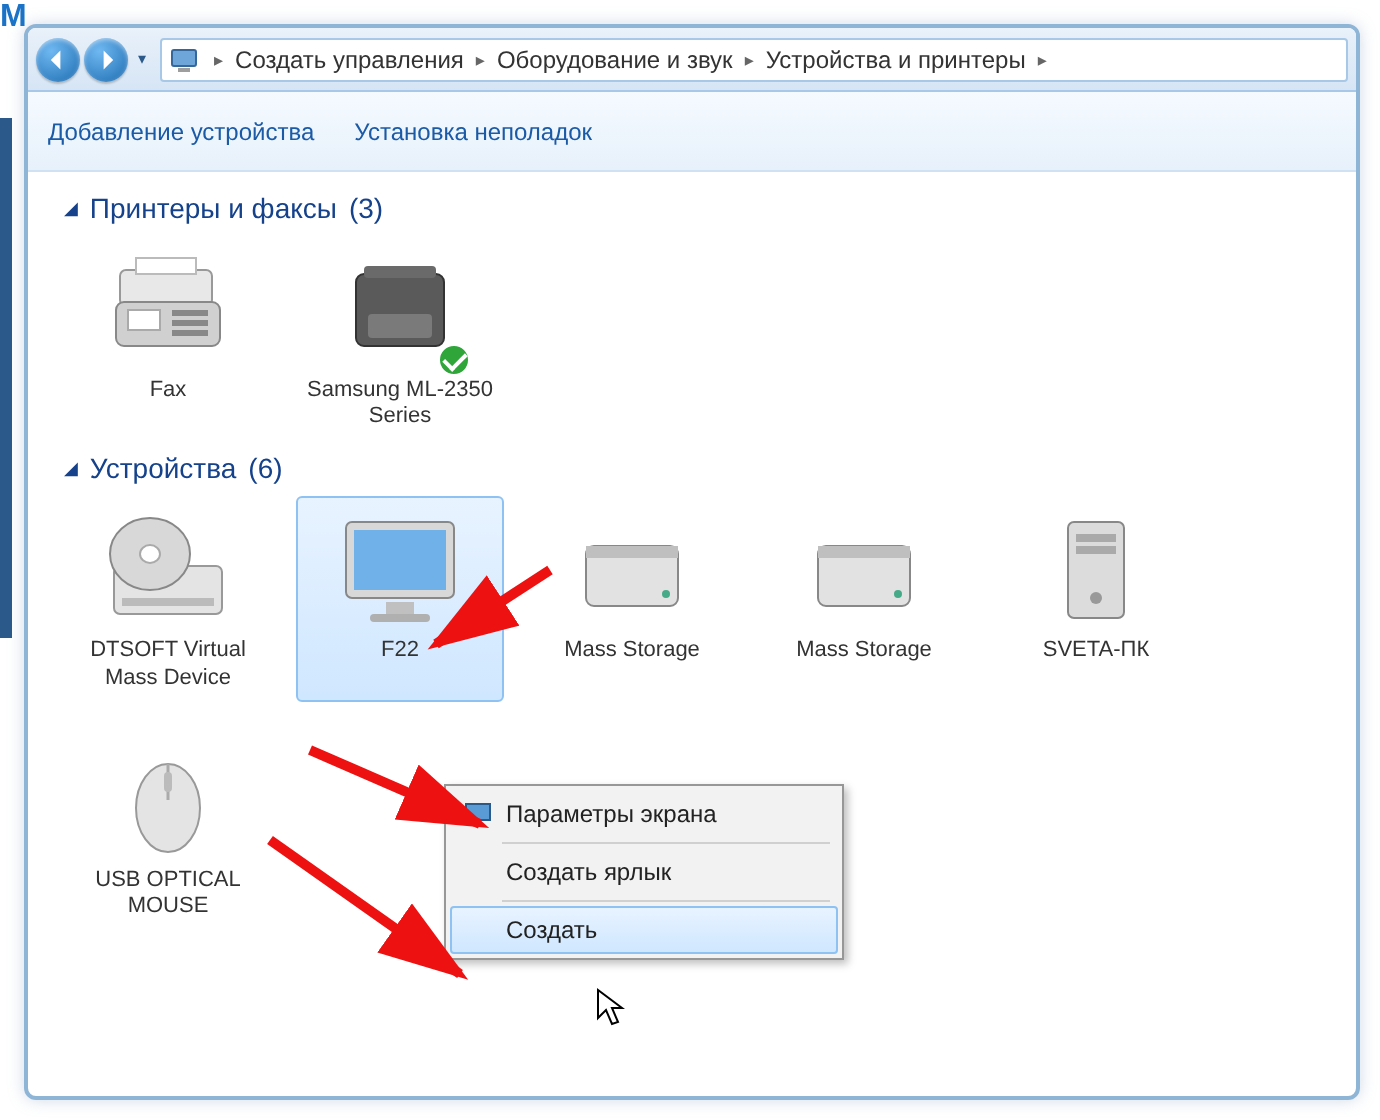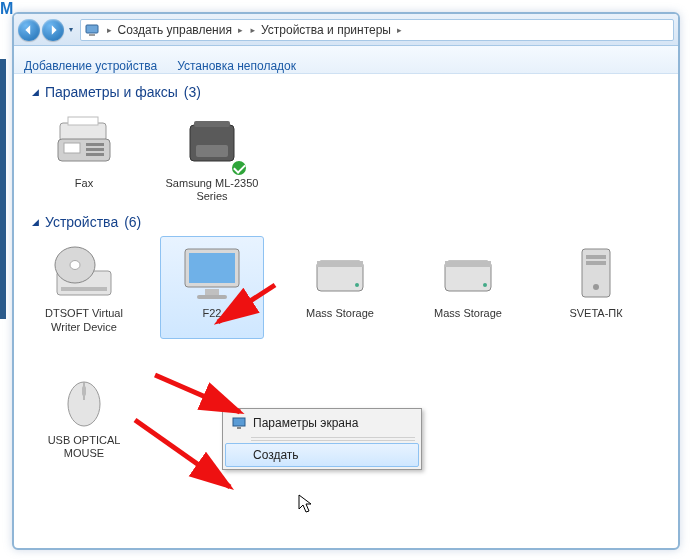--- a/index.html
+++ b/index.html
@@ -11,35 +11,35 @@
     .nav-btns { display: flex; gap: 2px; }
     .nav-circle { width: 22px; height: 22px; border-radius: 50%; background: radial-gradient(circle at 35% 30%, #6fb8f2, #1d6cb0); display: flex; align-items: center; justify-content: center; color: #fff; font-size: 12px; box-shadow: inset 0 1px 2px rgba(255,255,255,.5), 0 1px 1px rgba(0,0,0,.2); }
     .nav-circle svg { width: 12px; height: 12px; fill: #fff; }
     .dd { width: 10px; height: 22px; display: flex; align-items: center; justify-content: center; color: #2b5a8a; font-size: 8px; }
     .addr { flex: 1; height: 22px; background: #fff; border: 1px solid #a7c8e6; border-radius: 2px; display: flex; align-items: center; font-size: 12px; color: #333; padding: 0 4px; gap: 4px; overflow: hidden; }
     .crumb { display: flex; align-items: center; gap: 2px; white-space: nowrap; }
     .crumb-sep { color: #666; font-size: 9px; padding: 0 2px; }
     .addr-icon { width: 16px; height: 16px; display: flex; align-items: center; justify-content: center; }
 
     
-    .toolbar { height: 28px; background: linear-gradient(#f5faff,#e7f1fb); border-bottom: 1px solid #cfe1f3; display: flex; align-items: flex-end; padding: 0 10px; gap: 20px; }
+    .toolbar { height: 40px; background: linear-gradient(#f5faff,#e7f1fb); border-bottom: 1px solid #cfe1f3; display: flex; align-items: center; padding: 0 10px; gap: 20px; }
     .tool { color: #1b5aa6; font-size: 12px; cursor: default; }
 
     
     .content { padding: 6px 18px; font-size: 12px; color: #222; position: relative; height: calc(100% - 60px); }
     .group-hdr { display: flex; align-items: center; gap: 6px; color: #15428b; font-size: 14px; margin: 4px 0 6px 0; }
     .group-hdr .tri { font-size: 9px; color: #15428b; }
-    .items { display: flex; flex-wrap: wrap; gap: 24px; margin-bottom: 6px; }
+    .items { display: flex; flex-wrap: wrap; gap: 12px; margin-bottom: 6px; }
     .item { width: 104px; display: flex; flex-direction: column; align-items: center; text-align: center; padding: 4px; border: 1px solid transparent; border-radius: 3px; font-size: 11px; color: #333; line-height: 1.2; }
     .item.selected { background: linear-gradient(#e8f3ff,#cfe7ff); border-color: #8ec2f2; }
     .item .iconbox { width: 68px; height: 64px; display: flex; align-items: center; justify-content: center; margin-bottom: 2px; position: relative; }
     .item .label { width: 100%; word-wrap: break-word; }
 
     
-    .ctx { position: absolute; left: 222px; top: 408px; width: 200px; background: #f2f2f2; border: 1px solid #979797; box-shadow: 2px 2px 4px rgba(0,0,0,.25); padding: 2px; font-size: 12px; z-index: 50; }
+    .ctx { position: absolute; left: 222px; top: 392px; width: 200px; background: #f2f2f2; border: 1px solid #979797; box-shadow: 2px 2px 4px rgba(0,0,0,.25); padding: 2px; font-size: 12px; z-index: 50; }
     .ctx-item { height: 24px; display: flex; align-items: center; padding: 0 8px 0 28px; position: relative; color: #222; }
     .ctx-item.hover { background: linear-gradient(#e8f3ff,#cfe7ff); border: 1px solid #8ec2f2; border-radius: 2px; padding-left: 27px; }
     .ctx-sep { height: 1px; background: #d0d0d0; margin: 2px 4px 2px 26px; }
     .ctx-ico { position: absolute; left: 6px; width: 16px; height: 16px; display: flex; align-items: center; justify-content: center; }
 
     
     .arrow { position: absolute; z-index: 60; pointer-events: none; }
 
     
     svg { display: block; }
@@ -80,36 +80,37 @@
     <div class="addr">
       <span class="addr-icon">
         <svg width="16" height="16" viewBox="0 0 16 16">
             <rect x="1" y="3" width="12" height="8" rx="1" fill="#6ea6d9" stroke="#35679a"></rect>
             <rect x="4" y="12" width="6" height="2" fill="#9e9e9e"></rect>
           </svg>
       </span>
       <span class="crumb-sep">▸</span>
       <span class="crumb">Создать управления</span>
       <span class="crumb-sep">▸</span>
+      <span class="crumb">Оборудование и звук</span>
       <span class="crumb-sep">▸</span>
       <span class="crumb">Устройства и принтеры</span>
       <span class="crumb-sep">▸</span>
     </div>
   </div>
 
   <div class="toolbar">
     <span class="tool">Добавление устройства</span>
     <span class="tool">Установка неполадок</span>
   </div>
 
   <div class="content">
 
     <div class="group-hdr">
       <span class="tri">◢</span>
-      <span>Параметры и факсы</span>
+      <span>Принтеры и факсы</span>
       <span>(3)</span>
     </div>
     <div class="items">
       <div class="item">
         <div class="iconbox">
           <svg width="60" height="56" viewBox="0 0 60 56">
             <rect x="6" y="8" width="46" height="18" rx="3" fill="#e8e8e8" stroke="#999"></rect>
             <rect x="4" y="24" width="52" height="22" rx="4" fill="#d0d0d0" stroke="#888"></rect>
             <rect x="10" y="28" width="16" height="10" fill="#fff" stroke="#aaa"></rect>
             <rect x="32" y="28" width="18" height="3" fill="#888"></rect>
@@ -142,21 +143,21 @@
       <div class="item">
         <div class="iconbox">
           <svg width="66" height="60" viewBox="0 0 66 60">
             <rect x="6" y="28" width="54" height="24" rx="3" fill="#e4e4e4" stroke="#999"></rect>
             <rect x="10" y="44" width="46" height="4" fill="#bbb"></rect>
             <ellipse cx="24" cy="22" rx="20" ry="18" fill="#d8d8d8" stroke="#888"></ellipse>
             <ellipse cx="24" cy="22" rx="5" ry="4.5" fill="#fff" stroke="#aaa"></ellipse>
             <ellipse cx="24" cy="22" rx="20" ry="18" fill="url(#g1)" opacity=".3"></ellipse>
           </svg>
         </div>
-        <span class="label">DTSOFT Virtual Writer Device</span>
+        <span class="label">DTSOFT Virtual Mass Device</span>
       </div>
       <div class="item selected">
         <div class="iconbox">
           <svg width="66" height="60" viewBox="0 0 66 60">
             <rect x="6" y="6" width="54" height="38" rx="3" fill="#d8d8d8" stroke="#888"></rect>
             <rect x="10" y="10" width="46" height="30" fill="#6fb1e8"></rect>
             <rect x="26" y="46" width="14" height="6" fill="#c0c0c0"></rect>
             <rect x="18" y="52" width="30" height="4" rx="2" fill="#b0b0b0"></rect>
           </svg>
         </div>
@@ -212,20 +213,23 @@
   <div class="ctx-item">
     <span class="ctx-ico">
       <svg width="14" height="14" viewBox="0 0 14 14">
           <rect x="1" y="2" width="12" height="8" fill="#5a9bd5" stroke="#2a5a8a"></rect>
           <rect x="5" y="11" width="4" height="2" fill="#888"></rect>
         </svg>
     </span>
     <span>Параметры экрана</span>
   </div>
   <div class="ctx-sep"></div>
+  <div class="ctx-item">
+    <span>Создать ярлык</span>
+  </div>
   <div class="ctx-sep"></div>
   <div class="ctx-item hover">
     <span>Создать</span>
   </div>
 </div>
 
 <svg class="arrow" style="left:210px; top:280px;" width="70" height="50">
   <defs>
       <marker id="ah1" markerWidth="10" markerHeight="10" refX="8" refY="3" orient="auto">
         <path d="M0,0 L9,3 L0,6 z" fill="#e11"></path>

